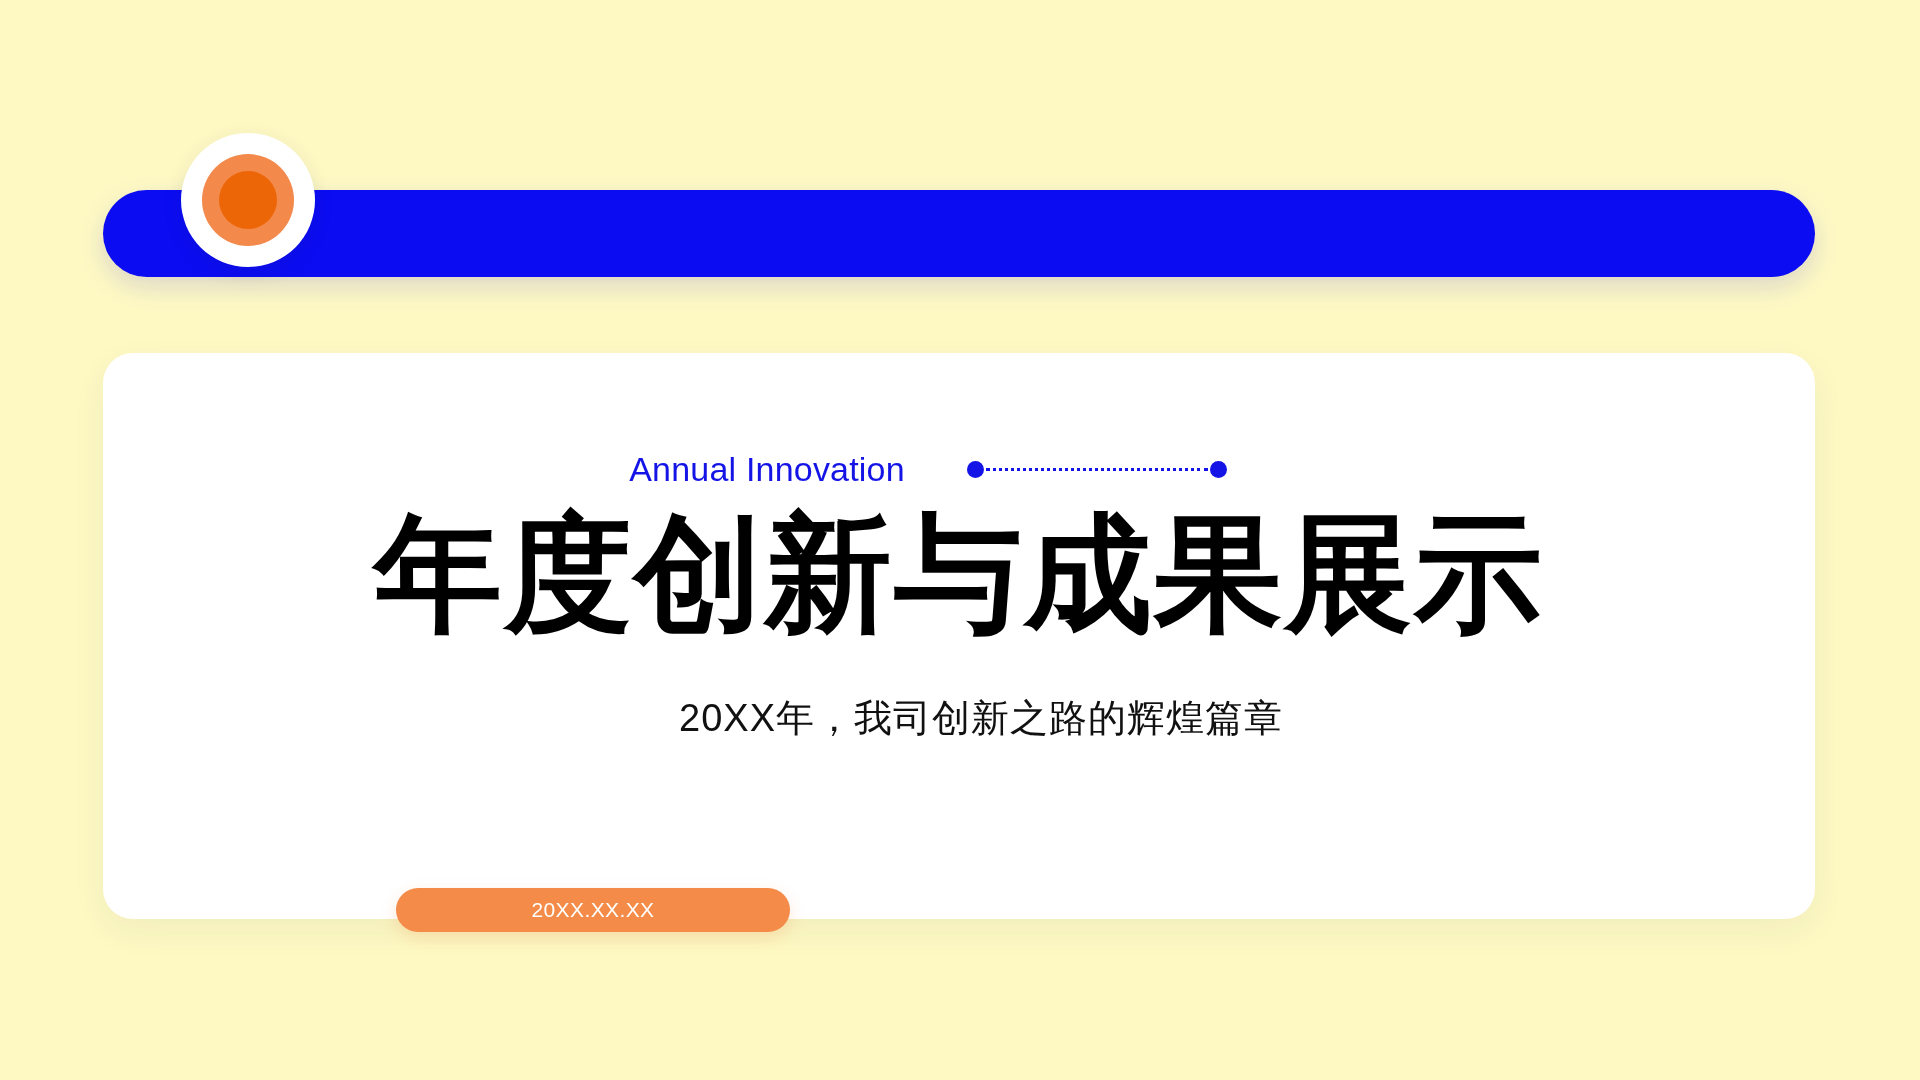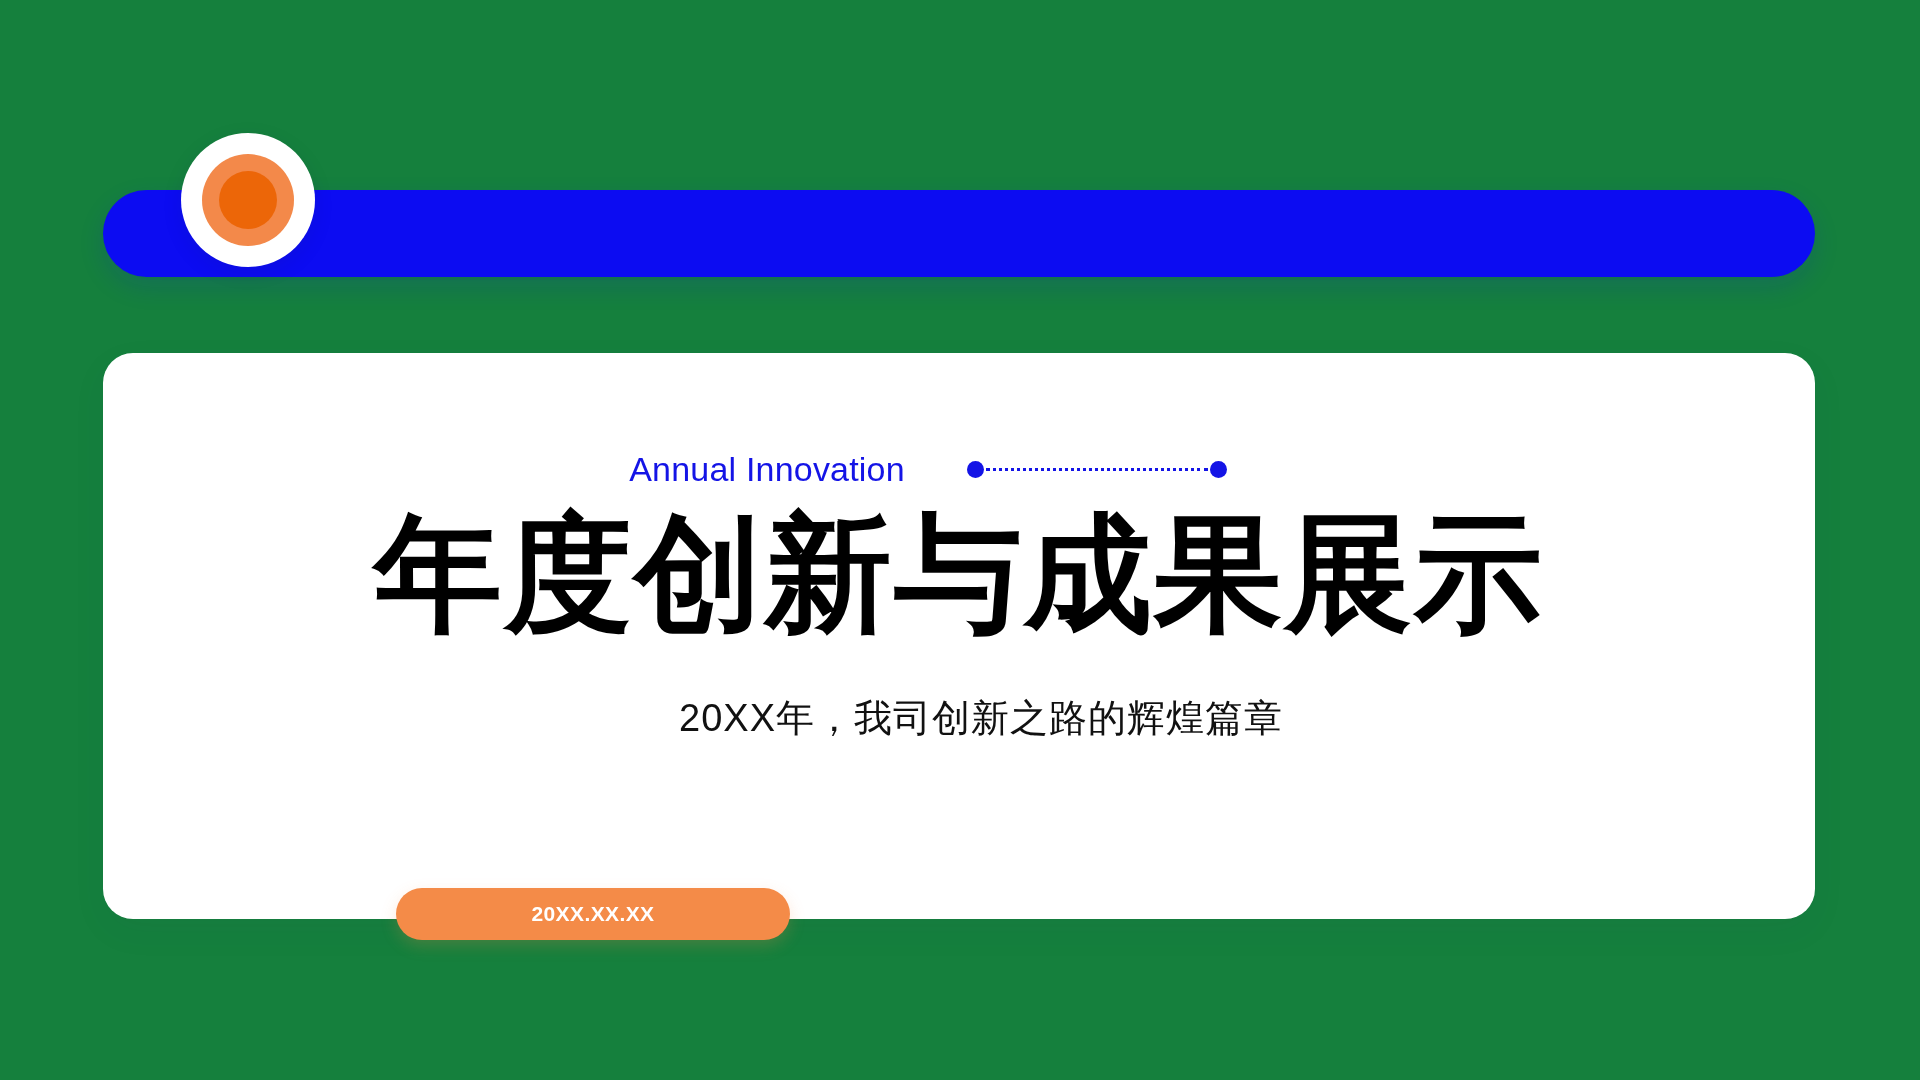--- a/index.html
+++ b/index.html
@@ -15,21 +15,21 @@
     font-family:"Liberation Sans","DejaVu Sans",sans-serif;
     position:relative;
   }
 
   
   .slide {
     position:absolute;
     inset:0;
     width:1920px;
     height:1080px;
-    background:#15803d;
+    background:#fef9c3;
   }
 
   
   .top-bar {
     position:absolute;
     left:103px;
     top:190px;
     width:1712px;
     height:87px;
     background:#0c0cf2;
@@ -144,29 +144,29 @@
     font-weight:400;
     letter-spacing:1px;
     white-space:nowrap;
     padding-left:44px;
   }
 
   
   .pill {
     position:absolute;
     top:888px;
-    height:52px;
+    height:44px;
     border-radius:30px;
     background:#f48b48;
     display:flex;
     align-items:center;
     justify-content:center;
     color:#ffffff;
     font-size:21px;
-    font-weight:700;
+    font-weight:400;
     letter-spacing:0.4px;
     box-shadow:0 6px 16px rgba(244,139,72,0.22);
     white-space:nowrap;
   }
   .pill-date { left:396px; width:394px; }
   .pill-presenter { left:1126px; width:394px; }
 </style>
 </head>
 <body>
 

